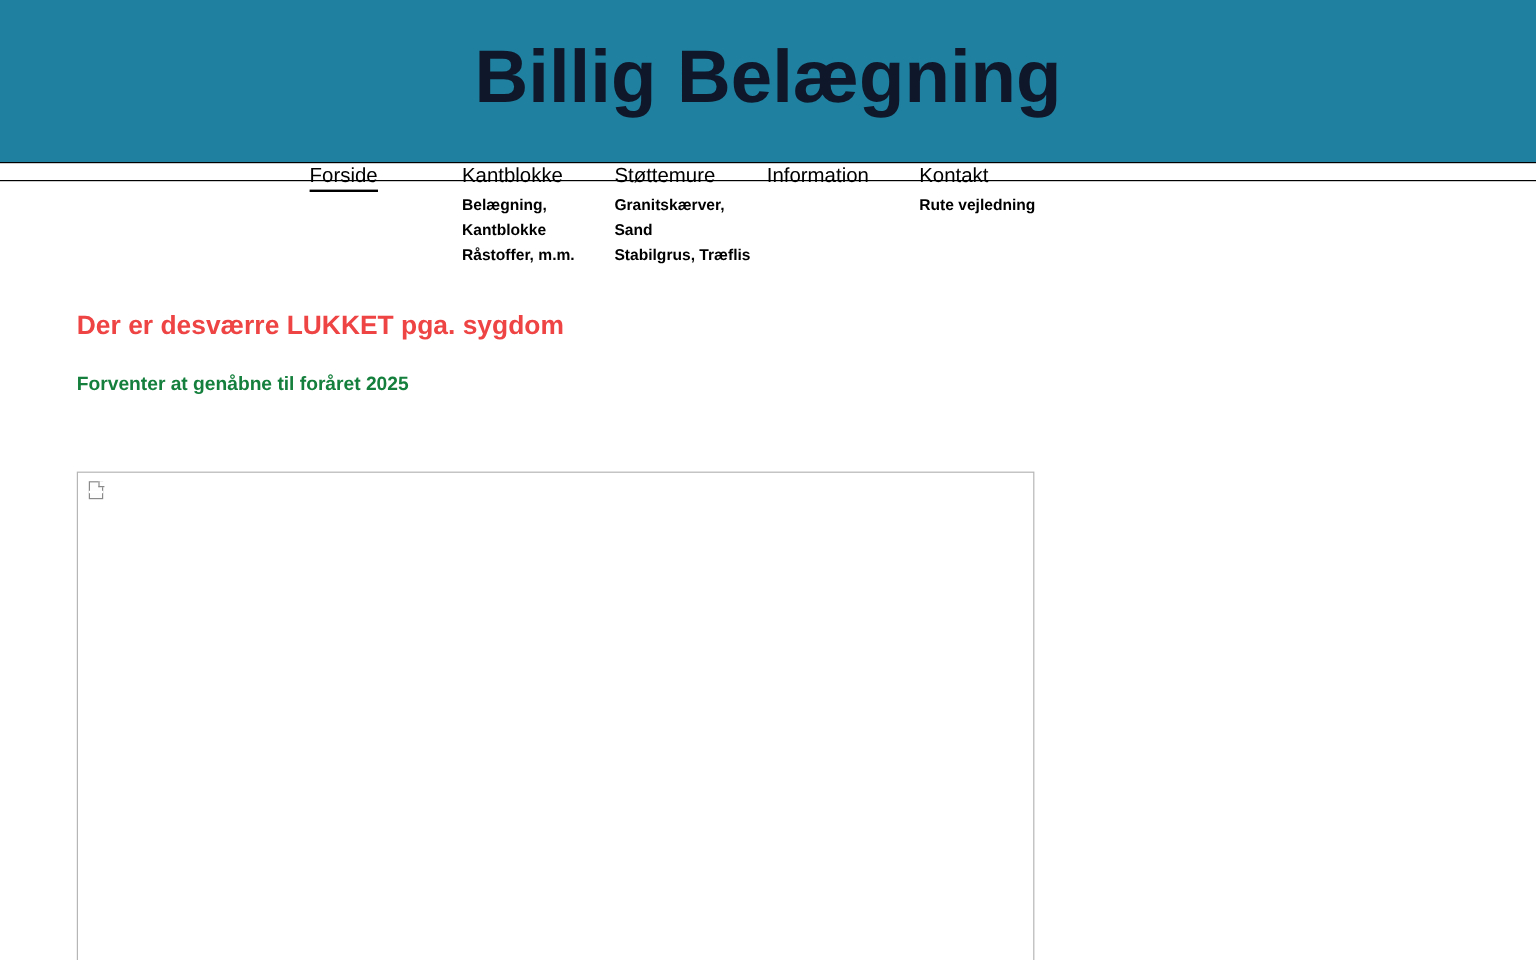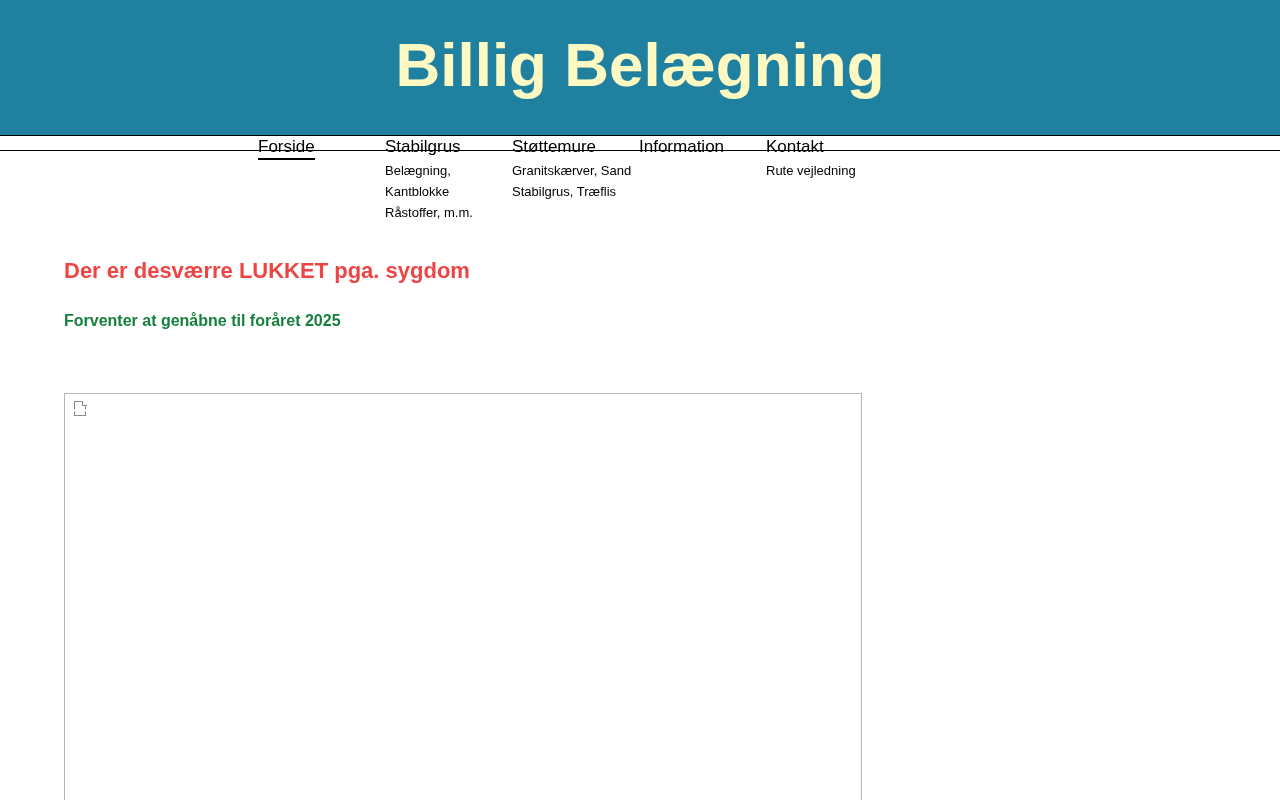--- a/index.html
+++ b/index.html
@@ -16,21 +16,21 @@
   .banner {
     width: 100%;
     height: 135px;
     background: #1f809f;
     display: flex;
     align-items: center;
     justify-content: center;
     box-sizing: border-box;
   }
   .banner-title {
-    color: #fef9c3;
+    color: #0f172a;
     font-size: 62px;
     font-weight: bold;
     letter-spacing: 0px;
     line-height: 1;
     margin: 0;
     padding-bottom: 6px;
   }
 
   
   .nav-rule-top {
@@ -74,20 +74,21 @@
     cursor: pointer;
   }
   .nav-link.active {
     border-bottom: 2px solid #000000;
   }
   .nav-sub {
     font-size: 13px;
     color: #000000;
     line-height: 21px;
     margin-top: 2px;
+    font-weight: bold;
   }
   .nav-sub div {
     cursor: pointer;
   }
 
   
   .content {
     padding: 0 64px;
     box-sizing: border-box;
   }
@@ -163,21 +164,21 @@
 <div class="nav-rule-top"></div>
 <div class="nav">
   <div class="nav-rule-bottom"></div>
   <div class="nav-items">
 
     <div class="nav-col">
       <a class="nav-link active">Forside</a>
     </div>
 
     <div class="nav-col">
-      <a class="nav-link">Stabilgrus</a>
+      <a class="nav-link">Kantblokke</a>
       <div class="nav-sub">
         <div>Belægning, Kantblokke</div>
         <div>Råstoffer, m.m.</div>
       </div>
     </div>
 
     <div class="nav-col">
       <a class="nav-link">Støttemure</a>
       <div class="nav-sub">
         <div>Granitskærver, Sand</div>

